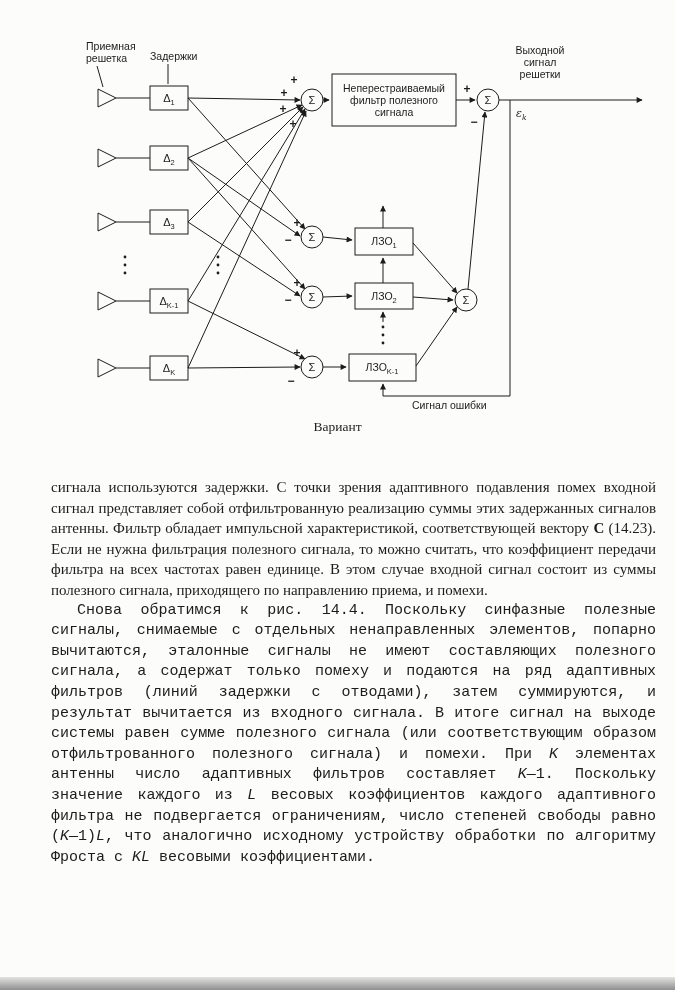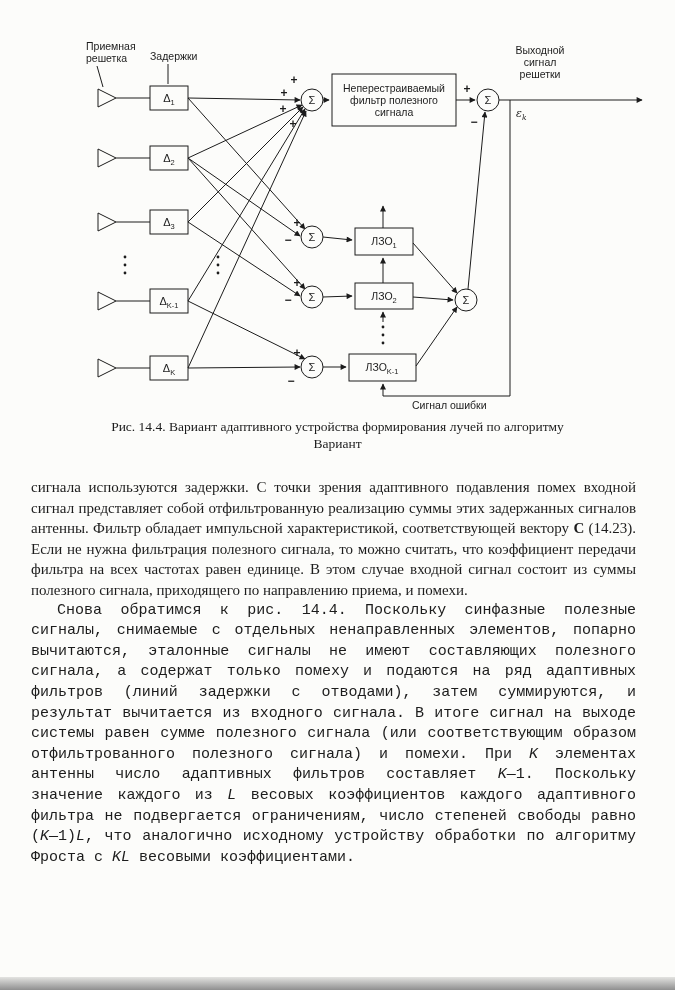--- a/index.html
+++ b/index.html
@@ -13,21 +13,21 @@
   .diagram .lbl { font-size:10.5px; }
   .diagram .boxlbl { font-size:11px; }
   .diagram .sign { font-size:12px; font-weight:bold; }
   .diagram .sub { font-size:7.5px; }
   .diagram .math { font-family:"DejaVu Serif", serif; font-style:italic; }
   .caption {
     position:absolute; top:418px; left:35px; width:605px;
     text-align:center; font-size:13.5px; line-height:17px;
   }
   .body-text {
-    position:absolute; top:477px; left:31px; width:605px;
+    position:absolute; top:477px; left:51px; width:605px;
     font-size:15px; line-height:20.6px; text-align:justify;
   }
   .body-text p { margin:0; }
   .body-text p.indent { text-indent:26px;font-family:Liberation Mono, monospace; }
   .page-number { position:absolute; left:35px; top:982px; font-size:15px; }
   .bottom-shade {
     position:absolute; bottom:0; left:0; width:100%; height:13px;
     background:linear-gradient(#e3e3e1, #8f8f8f);
   }
 </style>
@@ -185,21 +185,20 @@
         <text x="540" y="54">Выходной</text>
         <text x="540" y="66">сигнал</text>
         <text x="540" y="78">решетки</text>
       </g>
       <text x="412" y="409">Сигнал ошибки</text>
       <text x="516" y="117" class="math" font-size="11"><tspan>ε</tspan><tspan class="sub" dy="3">k</tspan></text>
     </g>
   </svg>
 
   <div class="caption">
-    <div>Рис. 14.4. Вариант адаптивного устройства формирования лучей по алгоритму</div>
     <div>Вариант</div>
   </div>
 
   <div class="body-text">
       <p><span>сигнала используются задержки. С точки зрения адаптивного подавления помех входной сигнал представляет собой отфильтрованную реализацию суммы этих задержанных сигналов антенны. Фильтр обладает импульсной характеристикой, соответствующей вектору </span><span style="font-weight: bold;">C</span><span> (14.23). Если не нужна фильтрация полезного сигнала, то можно считать, что коэффициент передачи фильтра на всех частотах равен единице. В этом случае входной сигнал состоит из суммы полезного сигнала, приходящего по направлению приема, и помехи.</span></p>
       <p class="indent"><span>Снова обратимся к рис. 14.4. Поскольку синфазные полезные сигналы, снимаемые с отдельных ненаправленных элементов, попарно вычитаются, эталонные сигналы не имеют составляющих полезного сигнала, а содержат только помеху и подаются на ряд адаптивных фильтров (линий задержки с отводами), затем суммируются, и результат вычитается из входного сигнала. В итоге сигнал на выходе системы равен сумме полезного сигнала (или соответствующим образом отфильтрованного полезного сигнала) и помехи. При </span><span style="font-style: italic;">K</span><span> элементах антенны число адаптивных фильтров составляет </span><span style="font-style: italic;">K</span><span>—1. Поскольку значение каждого из </span><span style="font-style: italic;">L</span><span> весовых коэффициентов каждого адаптивного фильтра не подвергается ограничениям, число степеней свободы равно (</span><span style="font-style: italic;">K</span><span>—1)</span><span style="font-style: italic;">L</span><span>, что аналогично исходному устройству обработки по алгоритму Фроста с </span><span style="font-style: italic;">KL</span><span> весовыми коэффициентами.</span></p>
     </div>
 
   <div class="page-number">380</div>
 

